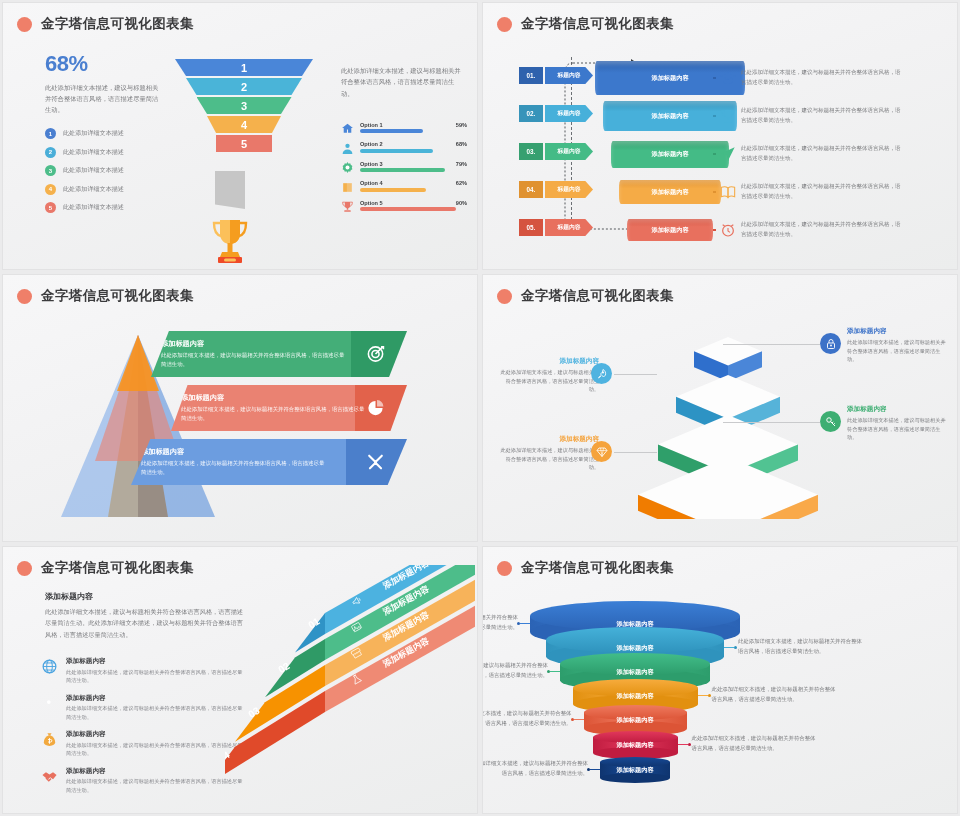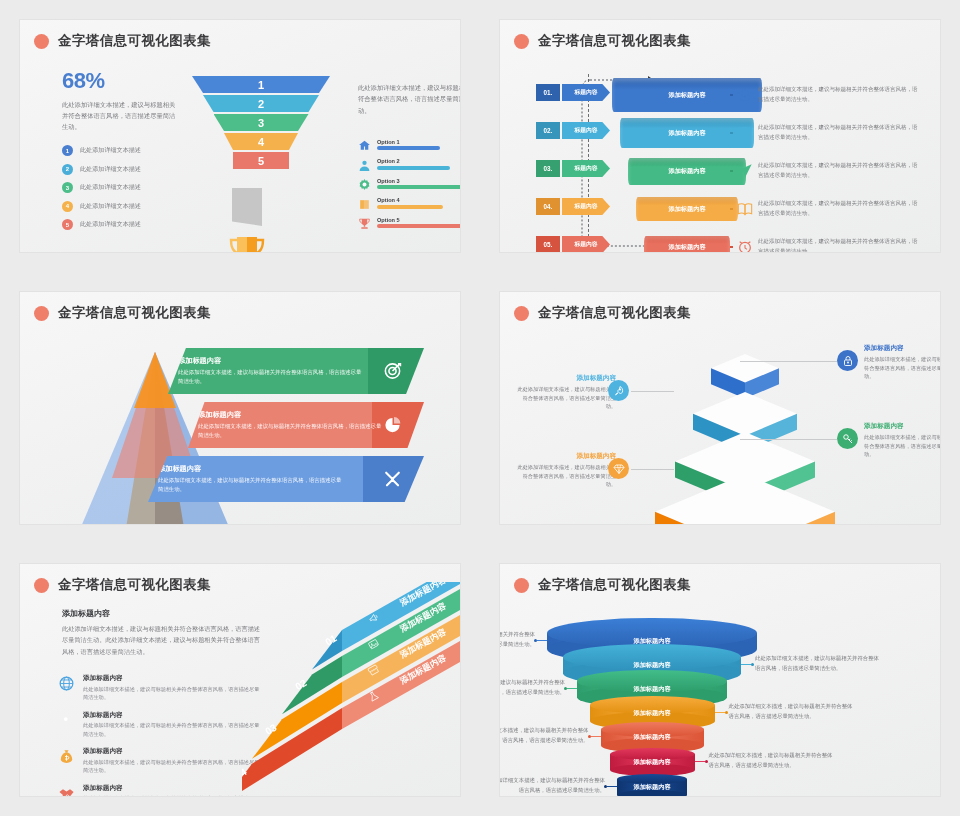--- a/index.html
+++ b/index.html
@@ -1,20 +1,20 @@
 <!DOCTYPE html>
 <html><head>
 <meta charset="utf-8">
 <style>
   * { box-sizing: border-box; margin:0; padding:0; }
   html,body { width:960px; height:816px; background:#ebebec;
     font-family:"Liberation Sans","DejaVu Sans",sans-serif; overflow:hidden; }
   .grid { display:grid; grid-template-columns:repeat(2,480px);
     grid-template-rows:repeat(3,272px); width:960px; height:816px; }
-  .slide { position:relative; width:480px; height:272px; padding:20px; }
+  .slide { position:relative; width:480px; height:272px; padding:3px; }
   .card { position:relative; width:100%; height:100%;
     background:linear-gradient(160deg,#f7f7f8 0%,#f2f2f3 45%,#eceded 100%);
     box-shadow:0 0 0 1px rgba(0,0,0,.035); overflow:hidden; }
   .hdr { position:absolute; left:14px; top:12px; display:flex; align-items:center; gap:9px; }
   .dot { width:15px; height:15px; border-radius:50%; background:#ef7f69; flex:none; }
   .ttl { font-size:13.5px; font-weight:bold; color:#3b3b3d; letter-spacing:.4px; }
 
   
   .s1-left { position:absolute; left:42px; top:48px; width:118px; }
   .s1-pct { font-size:22px; font-weight:bold; color:#4a7fd0; letter-spacing:-.5px; }

